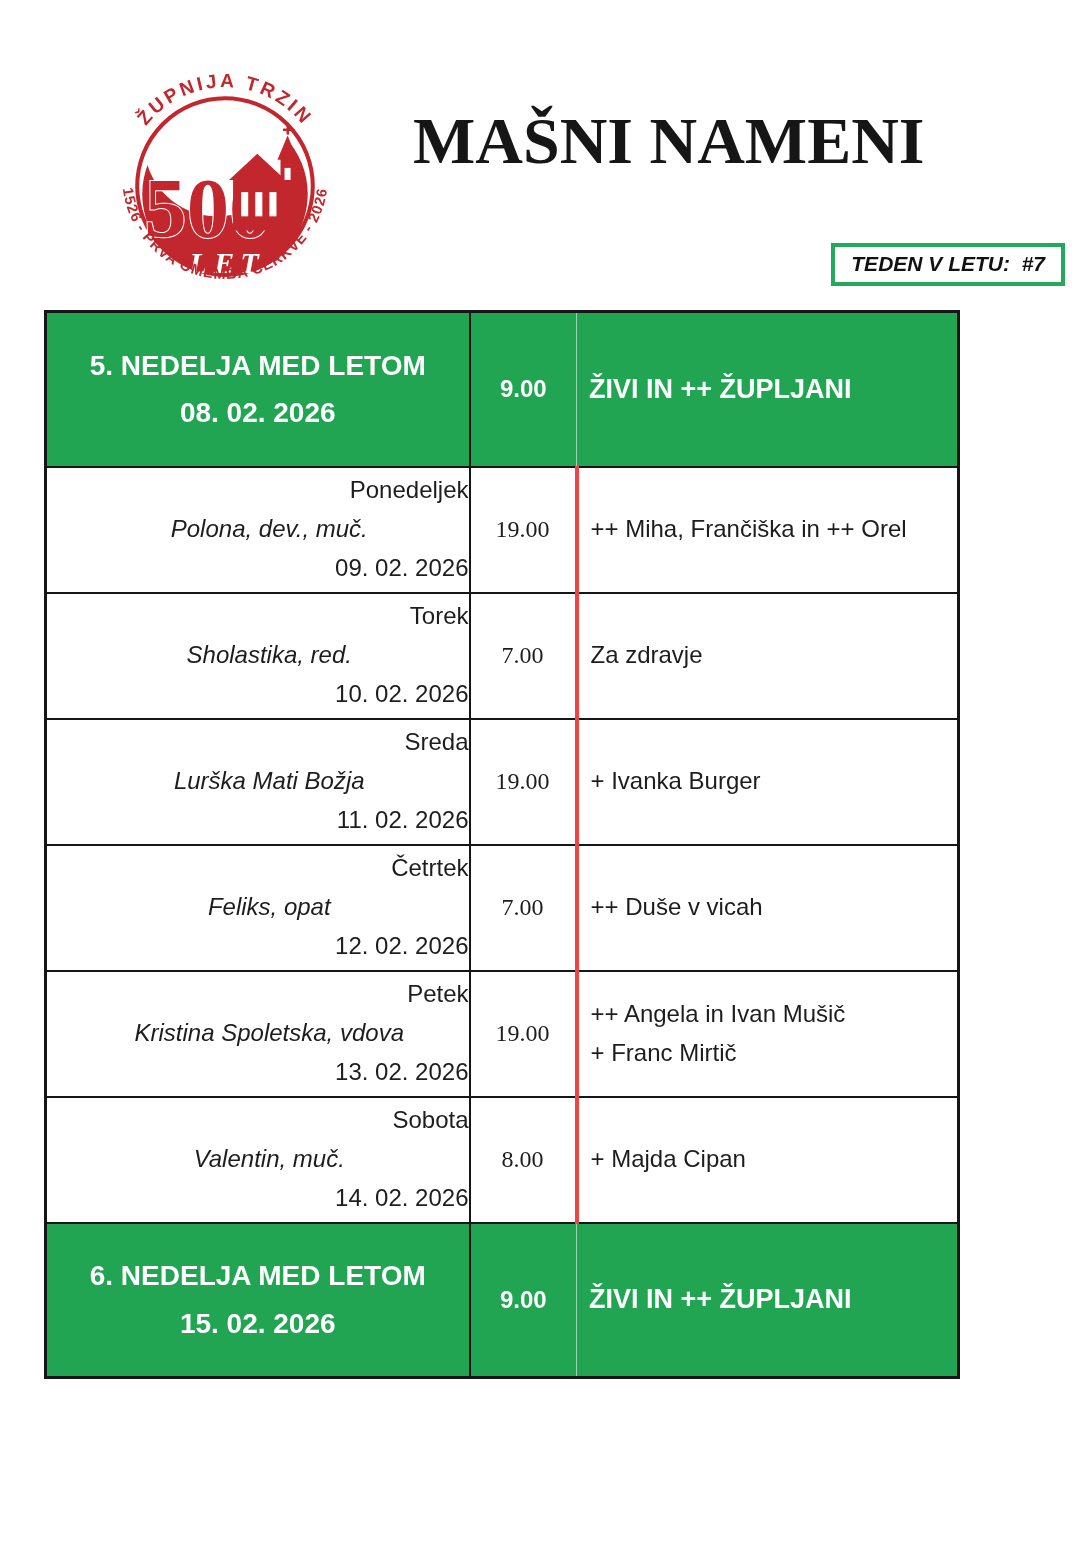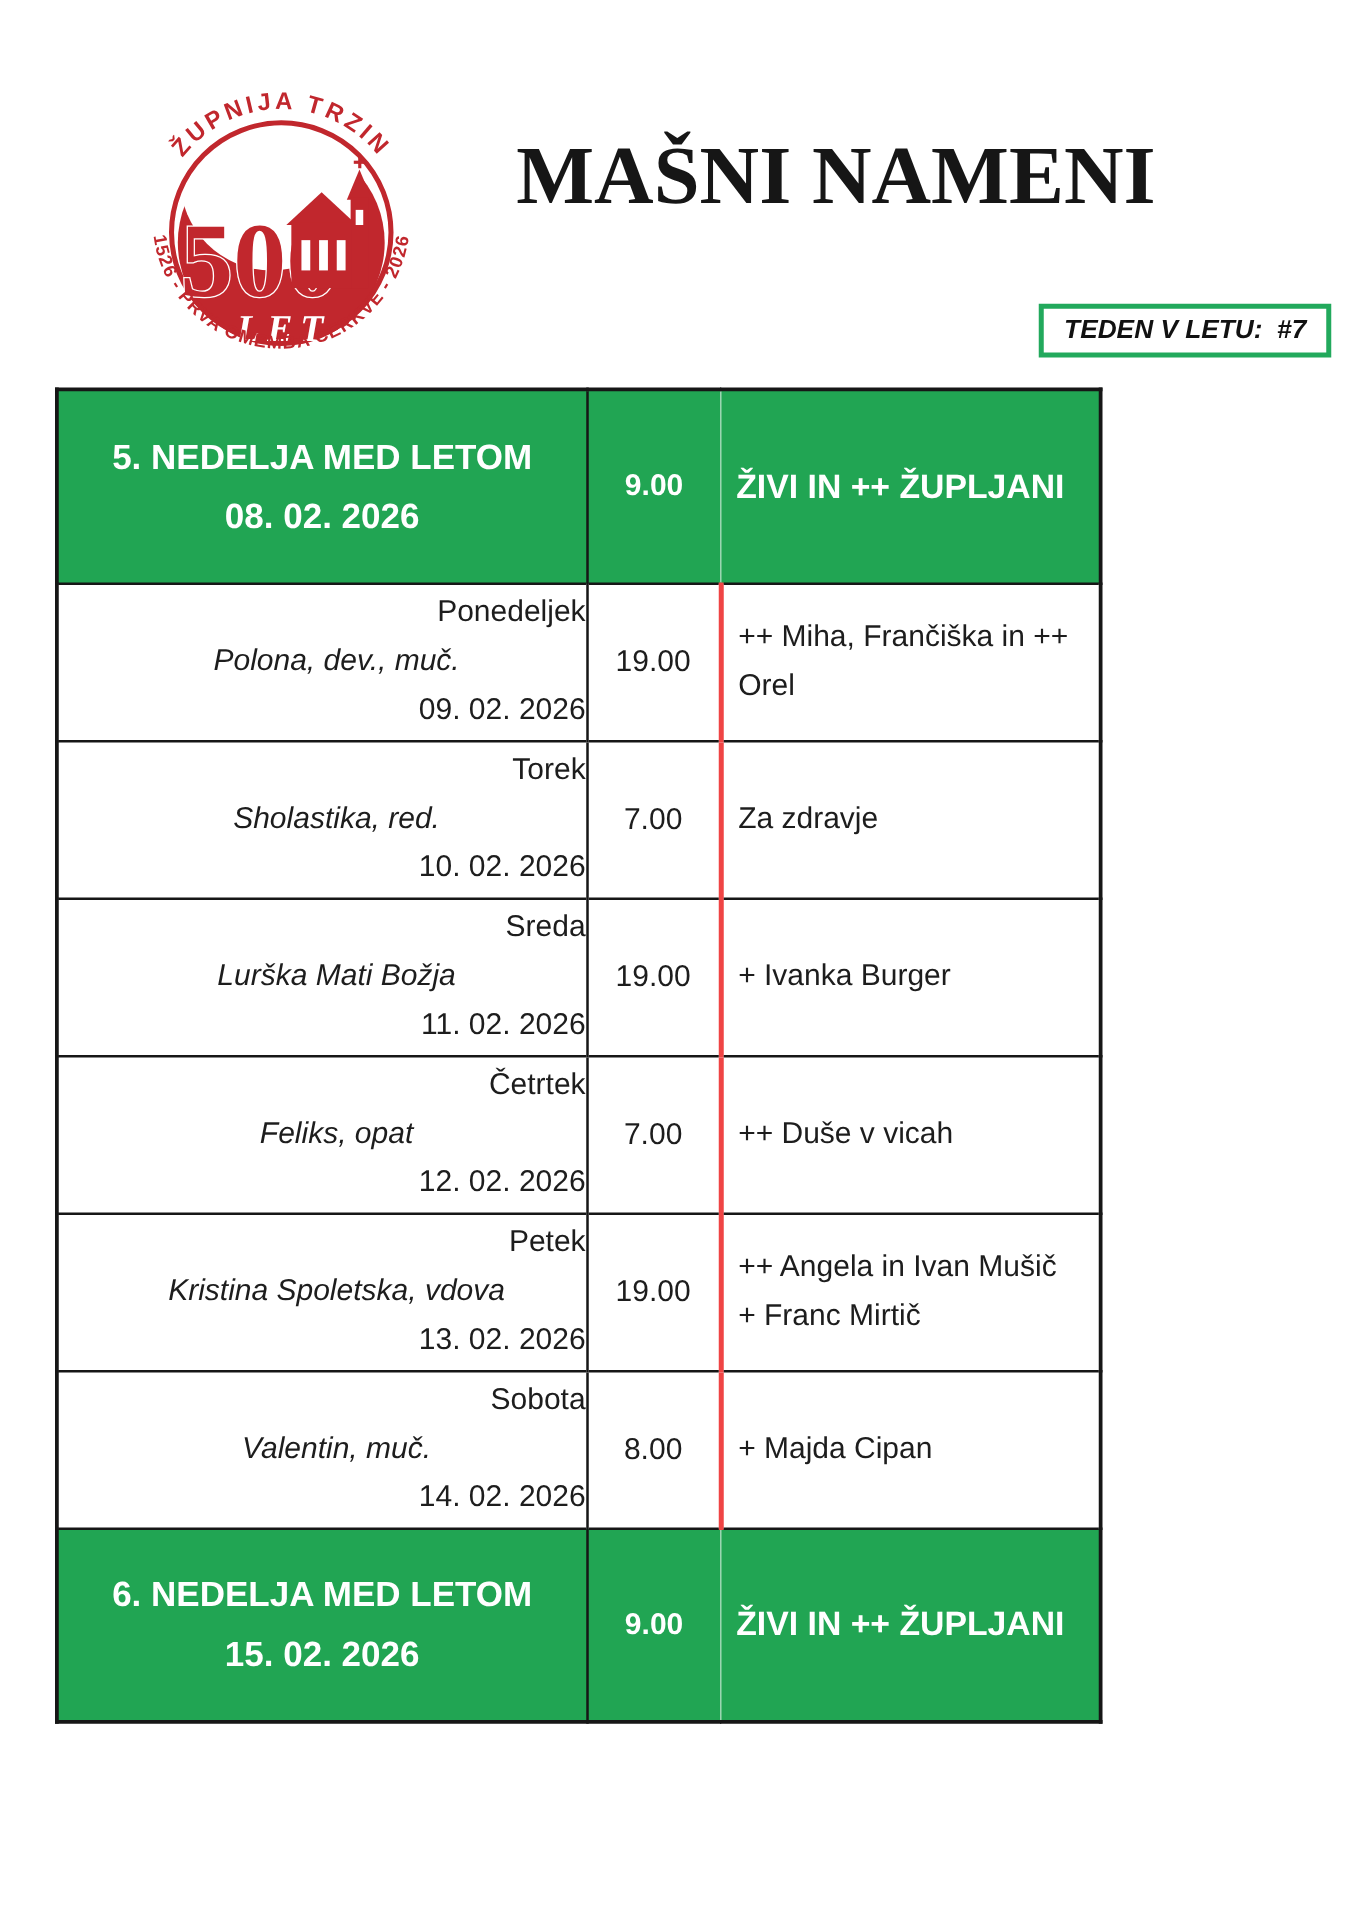--- a/index.html
+++ b/index.html
@@ -16,35 +16,35 @@
     font-size:66px; line-height:1.05; color:#161616; letter-spacing:0px; }
   .sub-title { font-family:"Liberation Serif", serif; font-size:33px;
     color:#161616; letter-spacing:27px; margin-top:14px; white-space:pre; }
 
   .week-box { position:absolute; top:243px; right:27px; border:4px solid #22a95c;
     background:#ffffff; padding:5px 16px 6px 16px; }
   .week-box-label { font-weight:bold; font-style:italic; font-size:21px;
     color:#111; white-space:pre; }
 
   
-  .table-wrap { position:absolute; left:44px; top:310px; width:838px;border-radius:27px; }
+  .table-wrap { position:absolute; left:44px; top:310px; width:916px;border-radius:27px; }
   table.mass { border-collapse:collapse; width:100%; table-layout:fixed;
     border:3px solid #161616; }
   td { border-top:2px solid #161616; vertical-align:middle; }
   tr.weekday { height:126px; }
   tr.sunday  { height:155px; background:#21a553; }
 
   td.day-cell  { text-align:center; }
   td.time-cell { border-left:2px solid #161616; text-align:center; }
   td.desc-cell { border-left:4px solid #ef4444; text-align:left;
     padding-left:12px; padding-right:8px; }
 
   .weekday .day-name, .weekday .date { font-size:24px; line-height:1.62;text-align:right; }
   .weekday .feast { font-size:24px; font-style:italic; line-height:1.62;padding-left:23px; }
-  .weekday .time-text { font-size:24px; }
+  .weekday .time-text { font-size:24px;font-family:Liberation Serif, serif; }
   .weekday .intention-line { font-size:24px; line-height:1.62; }
 
   tr.sunday td { color:#ffffff; font-weight:bold; }
   .sunday .day-name, .sunday .date { font-size:28px; line-height:1.7; }
   .sunday .time-text { font-size:24px; }
   .sunday .intention-line { font-size:27px; line-height:1.6; }
   .sunday td.desc-cell { border-left:1px solid rgba(255,255,255,0.55);margin-left:16px; }
 </style>
 </head>
 <body>

